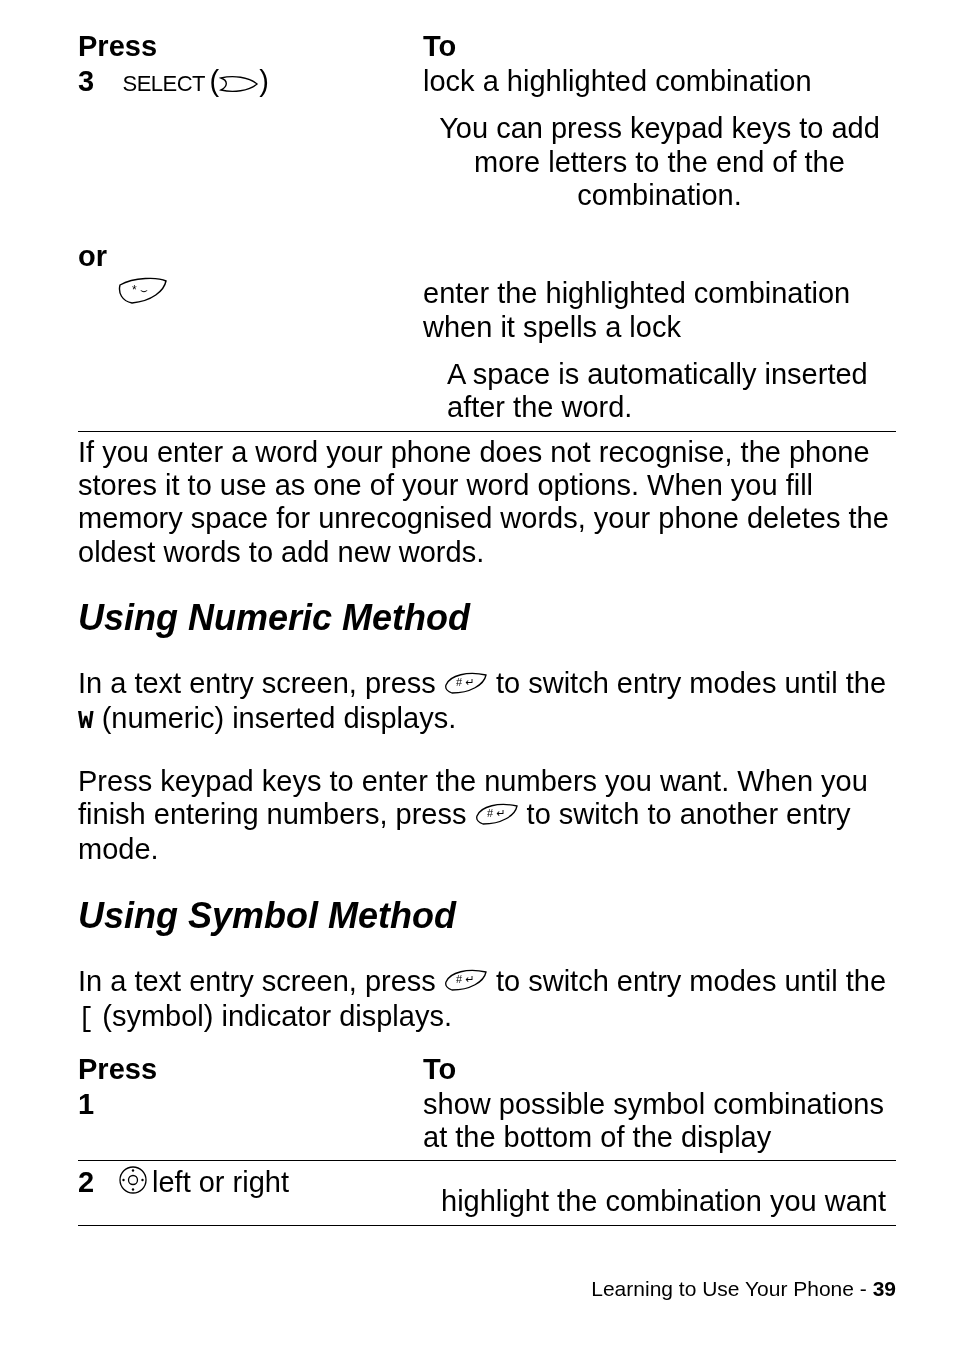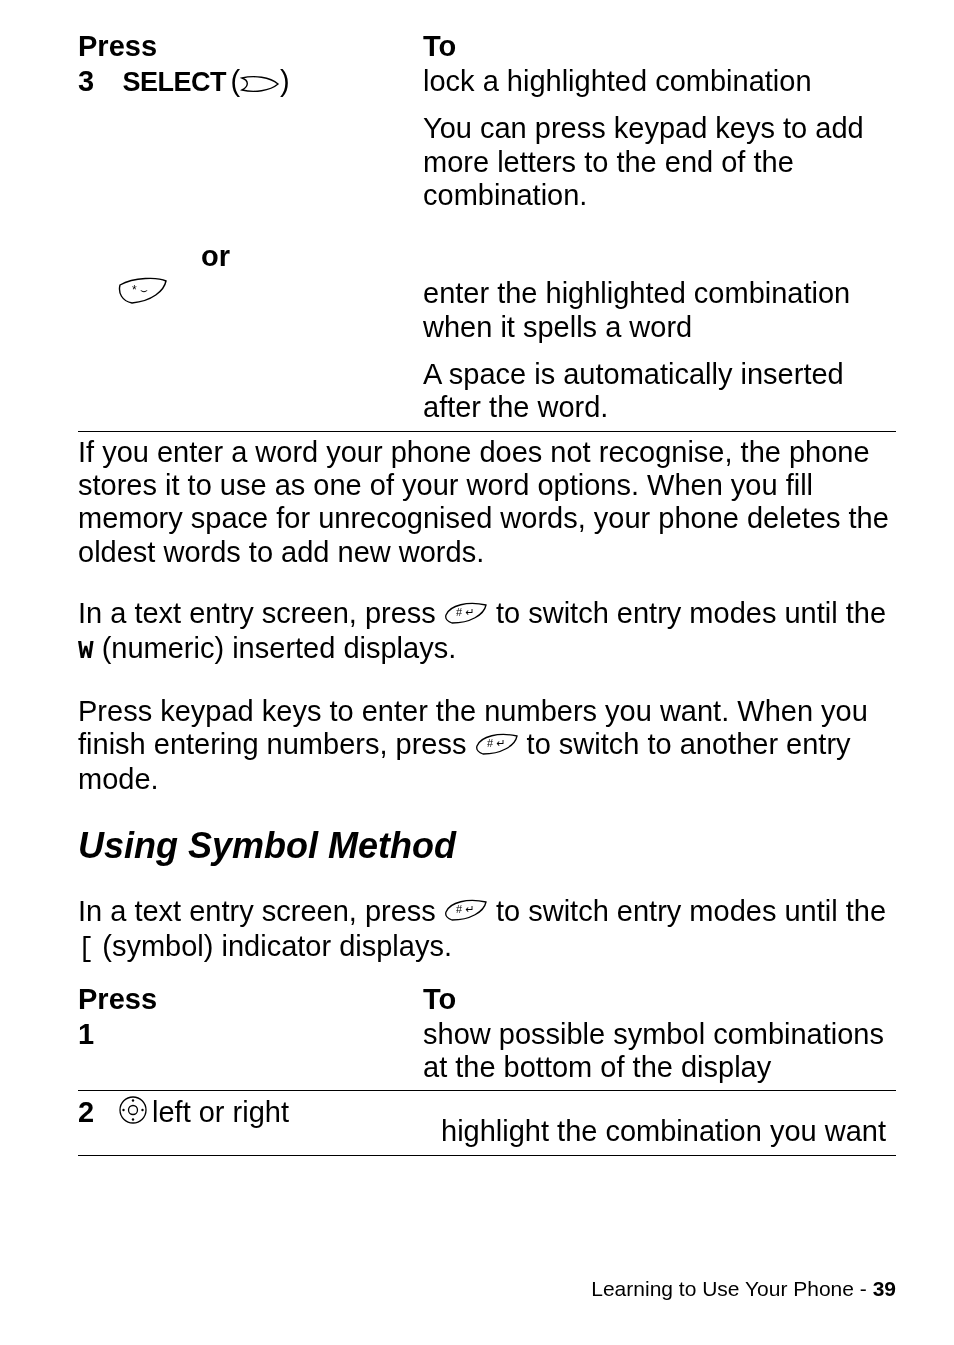--- a/index.html
+++ b/index.html
@@ -55,22 +55,22 @@
     line-height: 1.15;
     margin-top: 28px;
   }
   .hr {
     border: none;
     border-top: 1px solid #000;
     margin: 6px 0 4px 0;
   }
   .select-label {
     font-family: "Arial Narrow", Arial, sans-serif;
-    font-weight: bold;
-    font-size: 27px;
+    font-weight: normal;
+    font-size: 22px;
     letter-spacing: -0.5px;
   }
   .icon {
     display: inline-block;
     vertical-align: middle;
   }
   .footer {
     position: absolute;
     bottom: 44px;
     right: 58px;
@@ -79,21 +79,21 @@
   .mono-123 {
     font-family: "Courier New", monospace;
     font-weight: bold;
     font-size: 26px;
   }
   .mono-at {
     font-family: "Courier New", monospace;
     font-size: 27px;
   }
   .or-line {
-    text-align: center;
+    text-align: left;
     font-weight: bold;
     font-size: 29px;
     margin-top: 28px;
     margin-bottom: 4px;
     padding-right: 60px;
   }
 </style>
 </head>
 <body>
 
@@ -111,47 +111,48 @@
   <div class="row" style="margin-top:2px;">
     <div class="col-left">
       <span class="num">3</span>
       <span class="select-label">SELECT</span>
       <span class="body-text"> (</span><span class="icon"><svg width="40" height="20" viewBox="0 0 40 20">
             <path d="M2 3 C 14 0, 30 2, 38 9 C 30 16, 14 18, 2 15 C 8 12, 10 6, 2 3 Z" fill="none" stroke="#000" stroke-width="1.4"></path>
           </svg></span><span class="body-text">)</span>
     </div>
     <div class="col-right">
       <div class="body-text">lock a highlighted combination</div>
-      <div class="body-text" style="margin-top:14px;">You can press keypad keys to add more letters to the end of the combination.</div>
+      <div class="body-text" style="margin-top:14px;text-align:center;">You can press keypad keys to add more letters to the end of the combination.</div>
     </div>
   </div>
 
   <div class="col-left">
     <div class="or-line">or</div>
   </div>
 
   <div class="row">
     <div class="col-left" style="padding-left:40px;">
       <span class="icon">
         <svg width="50" height="28" viewBox="0 0 50 28">
           <path d="M2 8 C 16 0, 40 0, 48 4 C 46 14, 34 24, 14 26 C 4 24, 0 16, 2 8 Z" fill="none" stroke="#000" stroke-width="1.4"></path>
           <text x="14" y="17" font-size="12" font-family="Arial">* ⌣</text>
         </svg>
       </span>
     </div>
     <div class="col-right">
-      <div class="body-text">enter the highlighted combination when it spells a word</div>
-      <div class="body-text" style="margin-top:14px;">A space is automatically inserted after the word.</div>
+      <div class="body-text">enter the highlighted combination when it spells a lock</div>
+      <div class="body-text" style="margin-top:14px;margin-left:24px;">A space is automatically inserted after the word.</div>
     </div>
   </div>
 
   <hr class="hr">
 
   <div class="para" style="margin-top:4px;">If you enter a word your phone does not recognise, the phone stores it to use as one of your word options. When you fill memory space for unrecognised words, your phone deletes the oldest words to add new words.</div>
 
+  <div class="section-head">Using Numeric Method</div>
 
   <div class="para">
     <span>In a text entry screen, press </span><span class="icon"><svg width="44" height="24" viewBox="0 0 44 24">
           <path d="M2 14 C 6 4, 24 0, 42 4 C 40 14, 26 22, 8 22 C 3 20, 1 17, 2 14 Z" fill="none" stroke="#000" stroke-width="1.3"></path>
           <text x="12" y="15" font-size="11" font-family="Arial"># ↵</text>
         </svg></span><span> to switch entry modes until the </span><span class="mono-123">W</span><span> (numeric) inserted displays.</span>
   </div>
 
   <div class="para">
     <span>Press keypad keys to enter the numbers you want. When you finish entering numbers, press </span><span class="icon"><svg width="44" height="24" viewBox="0 0 44 24">

